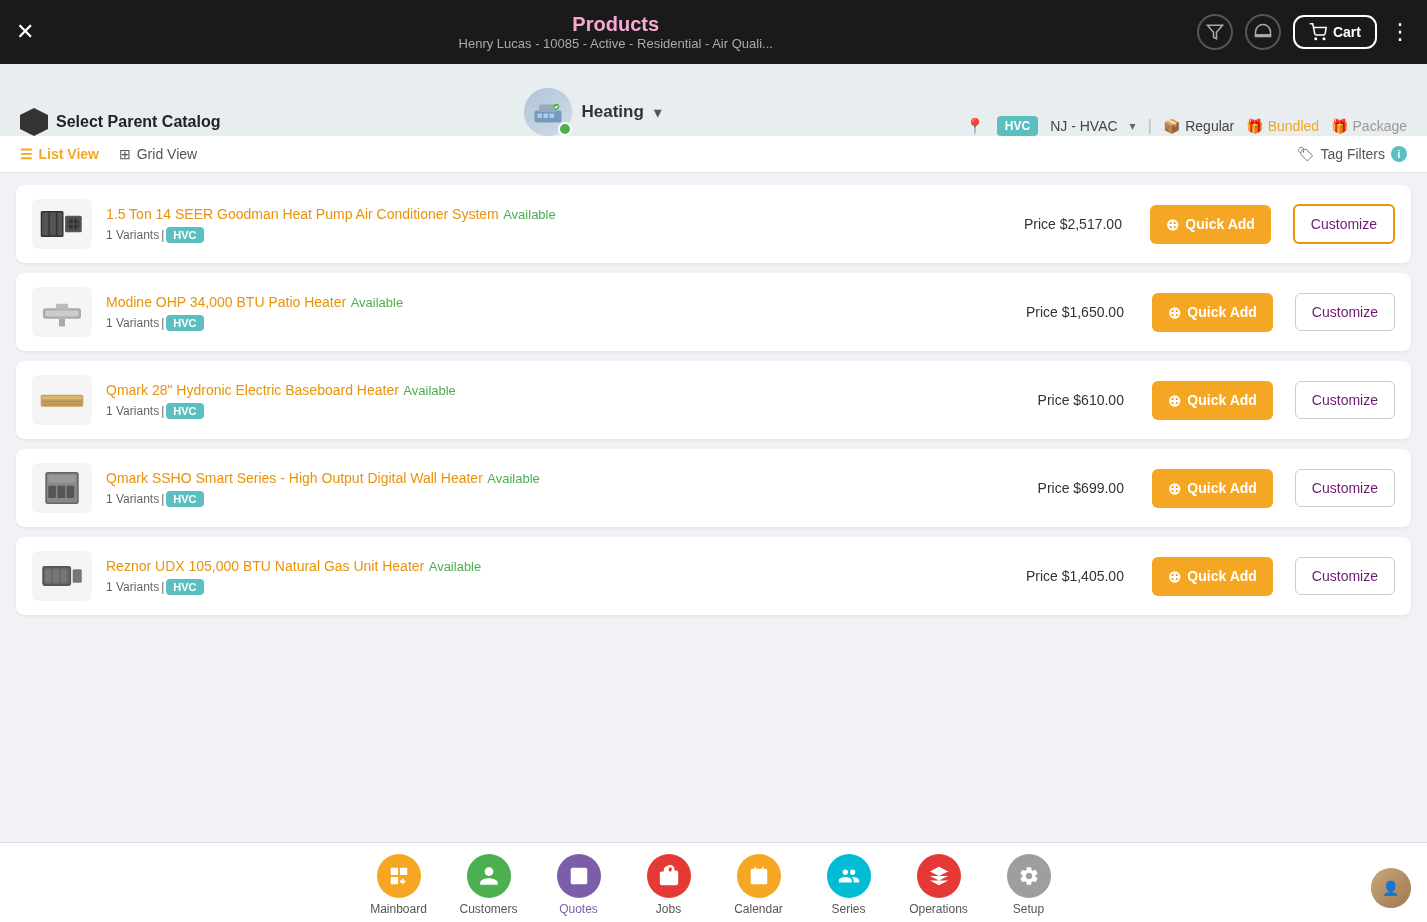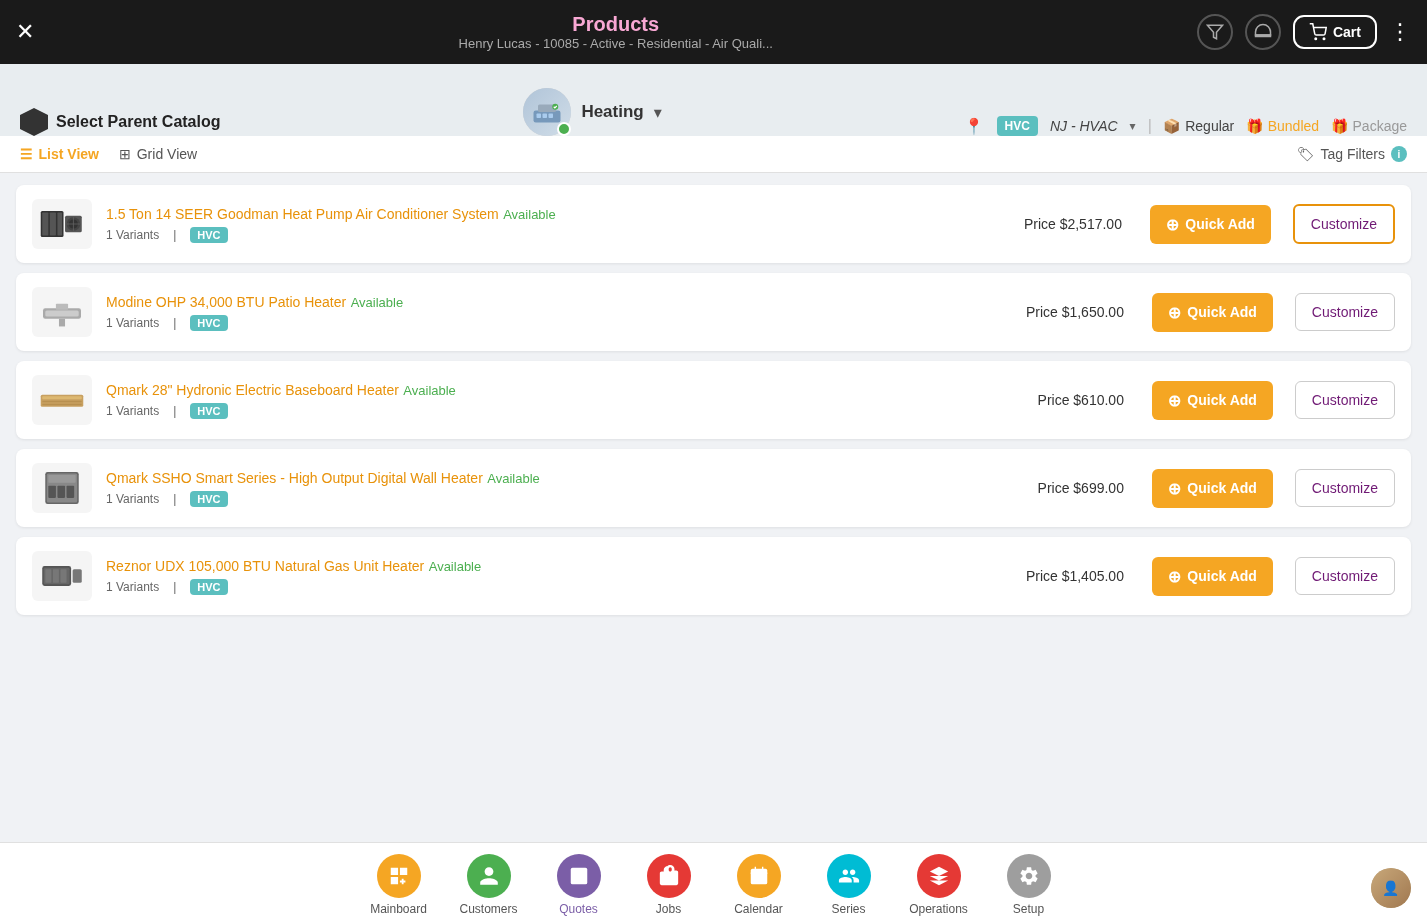--- a/index.html
+++ b/index.html
@@ -77,21 +77,21 @@
     .catalog-name { font-size: 17px; font-weight: 600; color: #333; }
     .catalog-chevron { color: #555; font-size: 16px; }
     .catalog-right {
       display: flex; align-items: center; gap: 12px;
     }
     .location-icon { color: #666; font-size: 16px; }
     .hvc-badge {
       background: #5bbfbf; color: white; font-size: 12px; font-weight: 700;
       padding: 3px 8px; border-radius: 4px;
     }
-    .catalog-region { font-size: 14px; color: #444; font-weight: 500; font-style: italic; }
+    .catalog-region { font-size: 14px; color: #444; font-weight: 500; }
     .dropdown-arrow { color: #666; font-size: 12px; }
     .separator { color: #bbb; font-size: 16px; }
     .view-type { display: flex; align-items: center; gap: 4px; font-size: 14px; color: #444; cursor: pointer; }
     .bundled-label { color: #f5a623; font-size: 14px; font-weight: 500; cursor: pointer; display: flex; align-items: center; gap: 4px; }
     .package-label { color: #999; font-size: 14px; font-weight: 500; cursor: pointer; display: flex; align-items: center; gap: 4px; }
 
     
     .view-bar {
       background: white;
       display: flex;
@@ -121,21 +121,21 @@
       display: flex; align-items: center; padding: 14px 16px; gap: 14px;
       box-shadow: 0 1px 3px rgba(0,0,0,0.08);
     }
     .product-thumb {
       width: 60px; height: 50px; flex-shrink: 0;
       display: flex; align-items: center; justify-content: center;
       background: #f5f5f5; border-radius: 6px; overflow: hidden;
     }
     .product-thumb svg { width: 48px; height: 38px; }
     .product-info { flex: 1; }
-    .product-meta { display: flex; align-items: center; gap: 14px; margin-top: 4px; font-size: 12px; color: #666; }
+    .product-meta { display: flex; align-items: center; gap: 2px; margin-top: 4px; font-size: 12px; color: #666; }
     .product-badge {
       background: #5bbfbf; color: white; font-size: 11px; font-weight: 700;
       padding: 2px 7px; border-radius: 4px;
     }
     .product-price { font-size: 14px; color: #333; font-weight: 500; white-space: nowrap; margin-right: 14px; }
     .quick-add-btn {
       background: #f5a623; color: white; border: none;
       padding: 10px 16px; border-radius: 6px; font-size: 14px; font-weight: 600;
       cursor: pointer; display: flex; align-items: center; gap: 6px; white-space: nowrap;
     }

